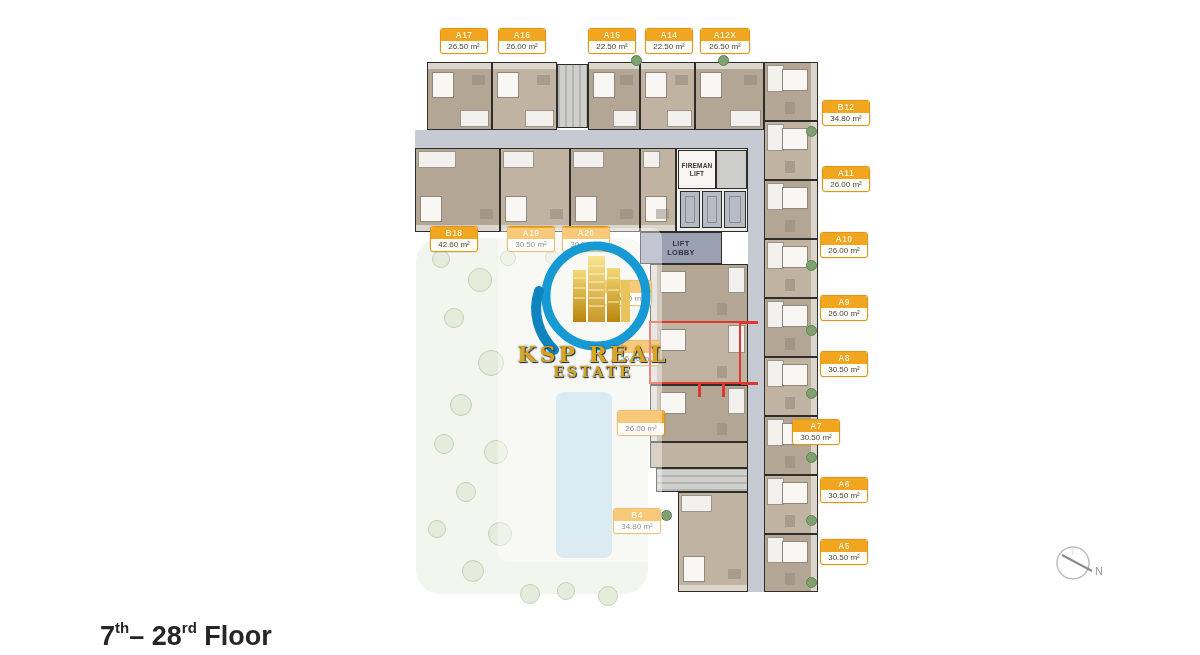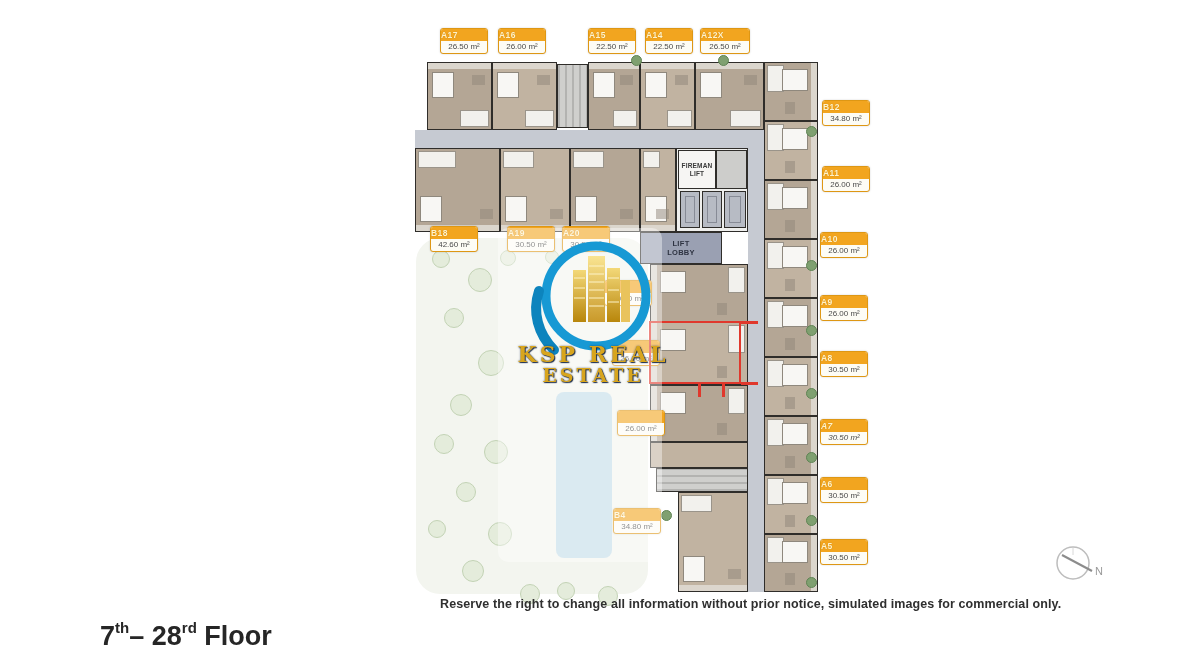--- a/index.html
+++ b/index.html
@@ -21,21 +21,21 @@
              font-size:6.5px;font-weight:bold;color:#3a3a3a;line-height:1.2;z-index:3;letter-spacing:.2px;}
   .svc{position:absolute;background:#cdcdcb;border:1.5px solid #2f2d2a;box-sizing:border-box;z-index:3;}
   .lift{position:absolute;background:#b7bbc4;border:1.5px solid #2f2d2a;box-sizing:border-box;z-index:3;}
   .lift::after{content:'';position:absolute;inset:4px;border:1px solid #878b96;}
   .lobby{position:absolute;background:#9aa0b2;border:1.5px solid #2f2d2a;box-sizing:border-box;z-index:3;
          display:flex;align-items:center;justify-content:center;text-align:center;
          font-size:7.5px;font-weight:bold;color:#2e3342;line-height:1.2;letter-spacing:.3px;}
   
   .chip{position:absolute;width:46px;border:1px solid #de9714;border-radius:3px;overflow:hidden;
         background:#fdfcf5;z-index:5;box-shadow:0 0 2px rgba(0,0,0,.18);}
-  .chip .nm{background:#f2a51f;color:#fff3cb;font-size:8.5px;font-weight:bold;
+  .chip .nm{background:#f2a51f;color:#fff3cb;font-size:8.5px;font-weight:bold;text-align:center;
             height:12px;line-height:12px;letter-spacing:.4px;text-shadow:0 0 1px #c87f00;}
   .chip .ar{font-size:8px;color:#4a4a4a;text-align:center;height:12px;line-height:12px;}
   
   .tree{position:absolute;border-radius:50%;box-sizing:border-box;}
   .tree.dark{background:#7fa070;border:1.5px solid #5f8454;z-index:4;}
   .tree.lite{background:#e4ecdb;border:1.5px solid #c3d3b5;z-index:1;}
   .garden{position:absolute;background:#f3f5ef;border-radius:24px;z-index:0;}
   .pool{position:absolute;background:#b9d7e6;border-radius:8px;opacity:.85;z-index:1;}
   
   .red-rect{position:absolute;border:2.5px solid #e0382c;box-sizing:border-box;z-index:6;}
@@ -252,35 +252,34 @@
         <line x1="50" y1="42" x2="61" y2="42"></line>
           <line x1="50" y1="52" x2="61" y2="52"></line>
         <line x1="50" y1="62" x2="61" y2="62"></line>
           <line x1="84" y1="42" x2="95" y2="42"></line>
         <line x1="84" y1="54" x2="95" y2="54"></line>
           <line x1="84" y1="66" x2="95" y2="66"></line>
       </g>
     </svg>
   </div>
   <div class="wm wm-brand" style="left:593px;top:341px;transform:translateX(-50%);font-size:22px;">KSP REAL</div>
-  <div class="wm wm-brand" style="left:593px;top:364px;transform:translateX(-50%);font-size:19px;">ESTATE</div>
+  <div class="wm wm-brand" style="left:593px;top:364px;transform:translateX(-50%);font-size:14px;">ESTATE</div>
 
   <div class="compass">
     <svg width="60" height="46" viewBox="0 0 60 46">
       <circle cx="23" cy="21" r="16" fill="none" stroke="#bdbdbd" stroke-width="1.5"></circle>
       <line x1="23" y1="6" x2="23" y2="13" stroke="#d8d8d8" stroke-width="1"></line>
       <line x1="12" y1="13" x2="42" y2="29" stroke="#8c8c8c" stroke-width="2"></line>
       <text x="45" y="33" font-size="11" fill="#9a9a9a" font-family="Liberation Sans, sans-serif">N</text>
     </svg>
   </div>
 
   <div class="floor-title">
     <span>7</span><sup>th</sup><span>– </span><span>28</span><sup>rd</sup><span> Floor</span>
   </div>
-  <div class="disclaimer">Reserve the right to change all information without prior notice, simulated images for commercial only.</div>
 
 <div class="tree dark" style="left: 806px; top: 126px; width: 11px; height: 11px;"></div>
     <div class="tree dark" style="left: 806px; top: 260px; width: 11px; height: 11px;"></div>
     <div class="tree dark" style="left: 806px; top: 325px; width: 11px; height: 11px;"></div>
     <div class="tree dark" style="left: 806px; top: 388px; width: 11px; height: 11px;"></div>
     <div class="tree dark" style="left: 806px; top: 452px; width: 11px; height: 11px;"></div>
     <div class="tree dark" style="left: 806px; top: 515px; width: 11px; height: 11px;"></div>
     <div class="tree dark" style="left: 806px; top: 577px; width: 11px; height: 11px;"></div>
     <div class="tree dark" style="left: 661px; top: 510px; width: 11px; height: 11px;"></div>
     <div class="tree dark" style="left: 631px; top: 55px; width: 11px; height: 11px;"></div>
@@ -334,21 +333,21 @@
       <div class="ar">26.00 m²</div>
     </div>
     <div class="chip" style="left: 820px; top: 295px;">
       <div class="nm">A9</div>
       <div class="ar">26.00 m²</div>
     </div>
     <div class="chip" style="left: 820px; top: 351px;">
       <div class="nm">A8</div>
       <div class="ar">30.50 m²</div>
     </div>
-    <div class="chip" style="left: 820px; top: 419px; font-style: italic;">
+    <div class="chip" style="left: 792px; top: 419px;">
       <div class="nm">A7</div>
       <div class="ar">30.50 m²</div>
     </div>
     <div class="chip" style="left: 820px; top: 477px;">
       <div class="nm">A6</div>
       <div class="ar">30.50 m²</div>
     </div>
     <div class="chip" style="left: 820px; top: 539px;">
       <div class="nm">A5</div>
       <div class="ar">30.50 m²</div>

